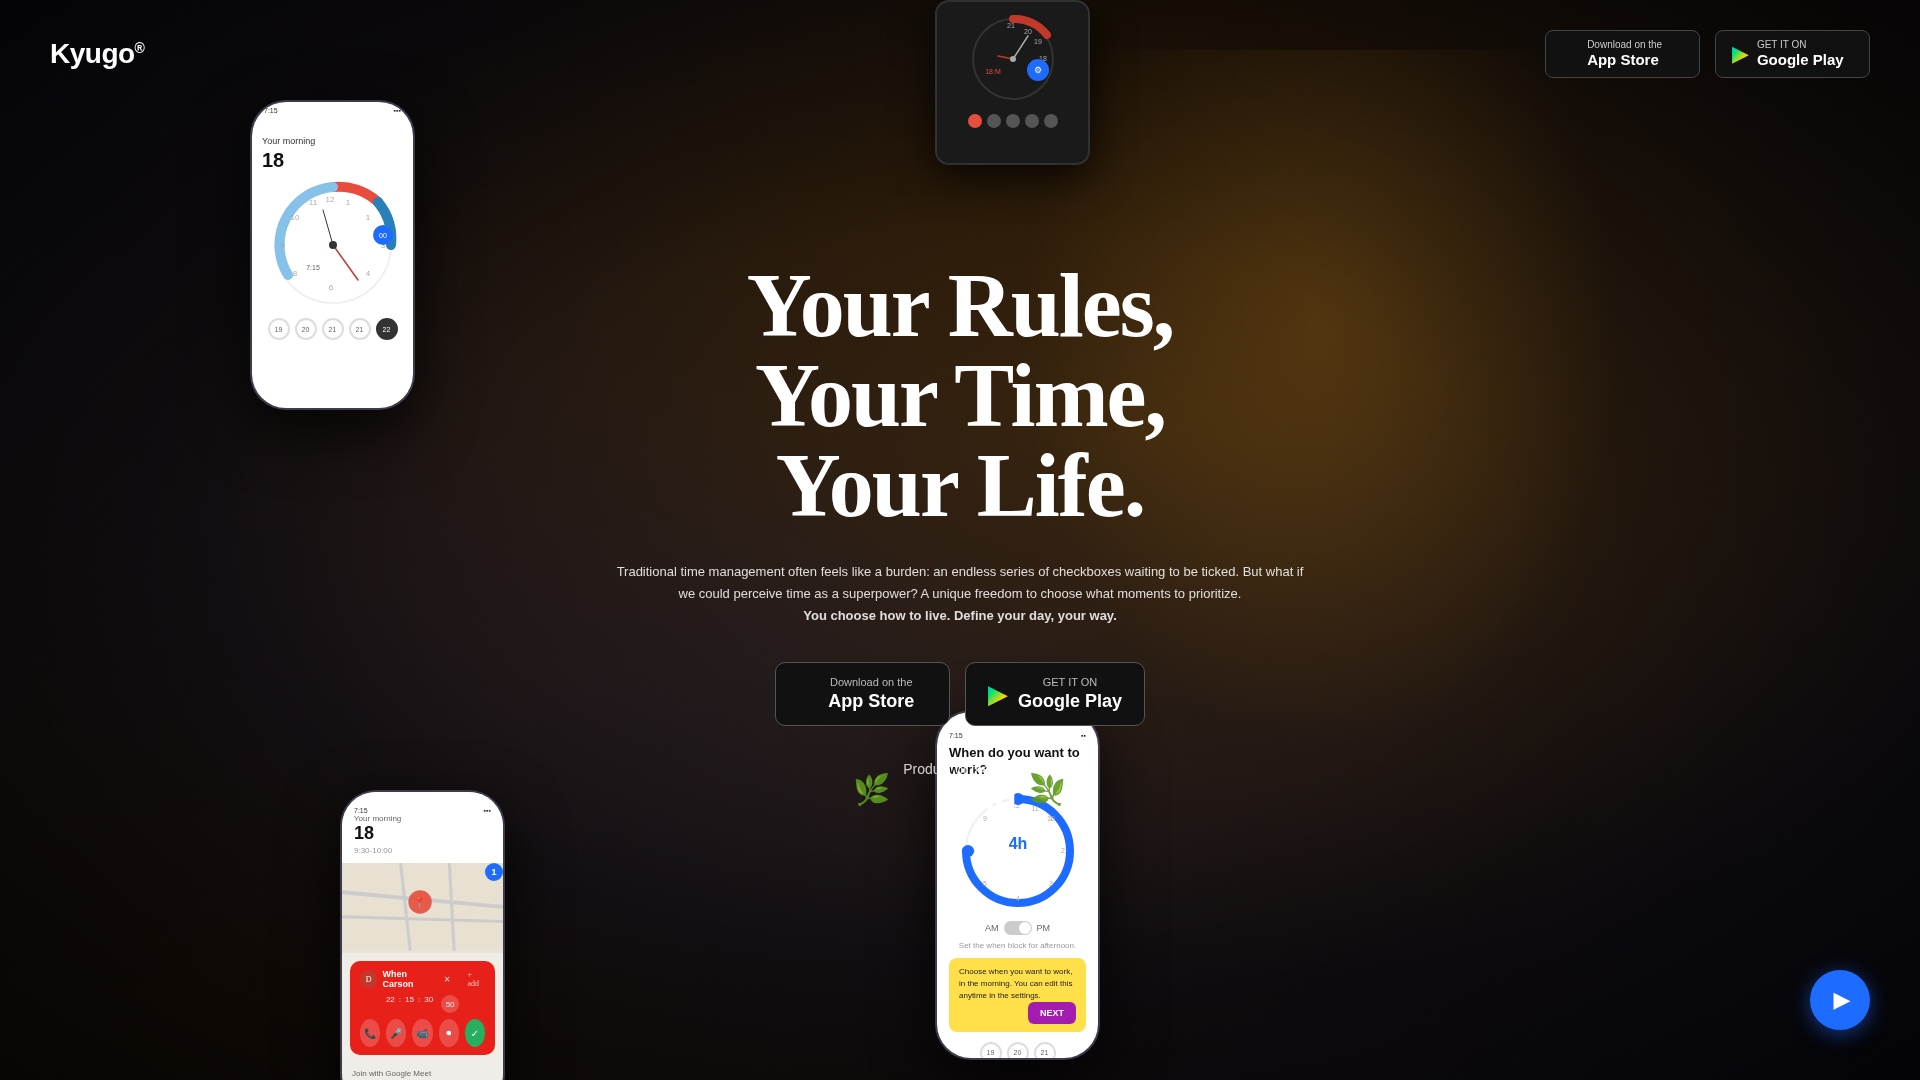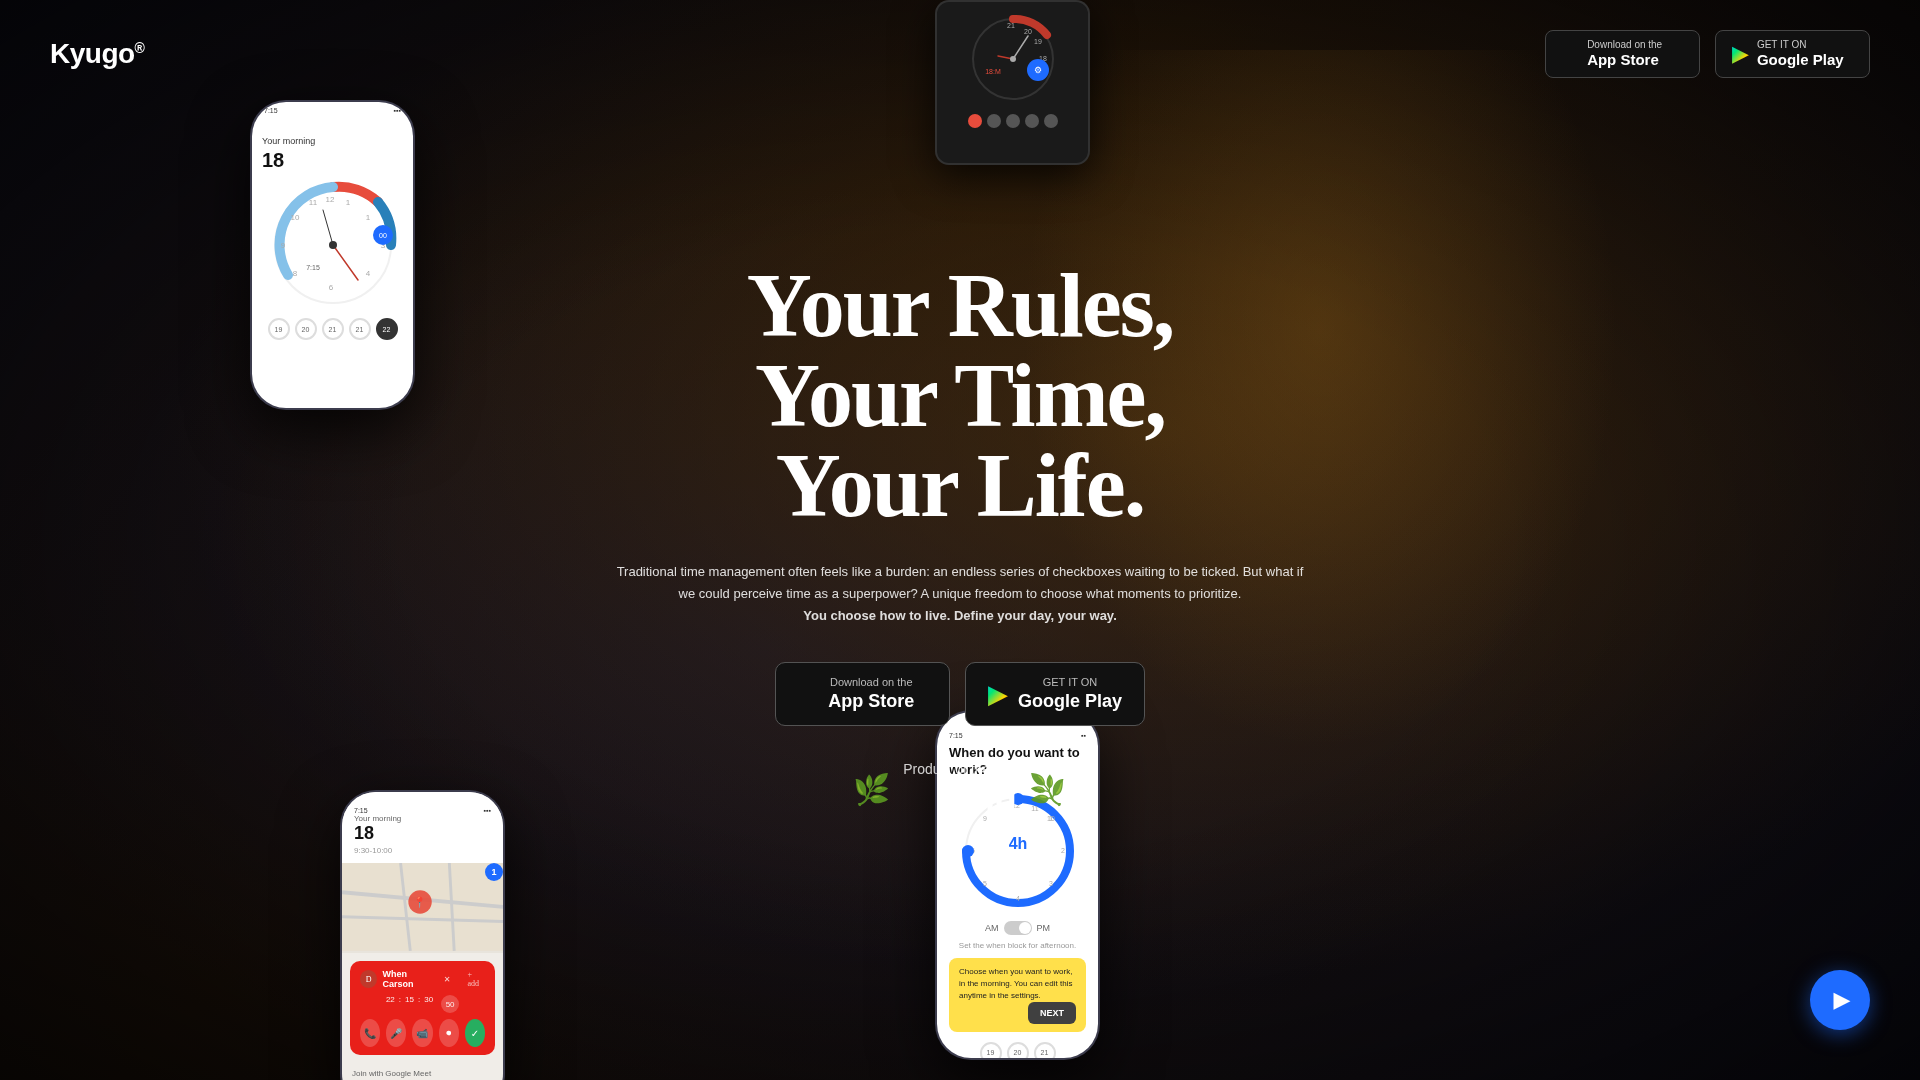--- a/index.html
+++ b/index.html
@@ -533,21 +533,21 @@
       padding: 8px 10px;
       font-size: 8px;
       font-family: Arial, sans-serif;
       color: #222;
       text-align: left;
       margin-bottom: 8px;
       line-height: 1.5;
     }
 
     .next-btn {
-      background: #404040;
+      background: #a21caf;
       color: white;
       border: none;
       border-radius: 6px;
       padding: 6px 12px;
       font-size: 9px;
       font-weight: 700;
       font-family: Arial, sans-serif;
       float: right;
       cursor: pointer;
     }

